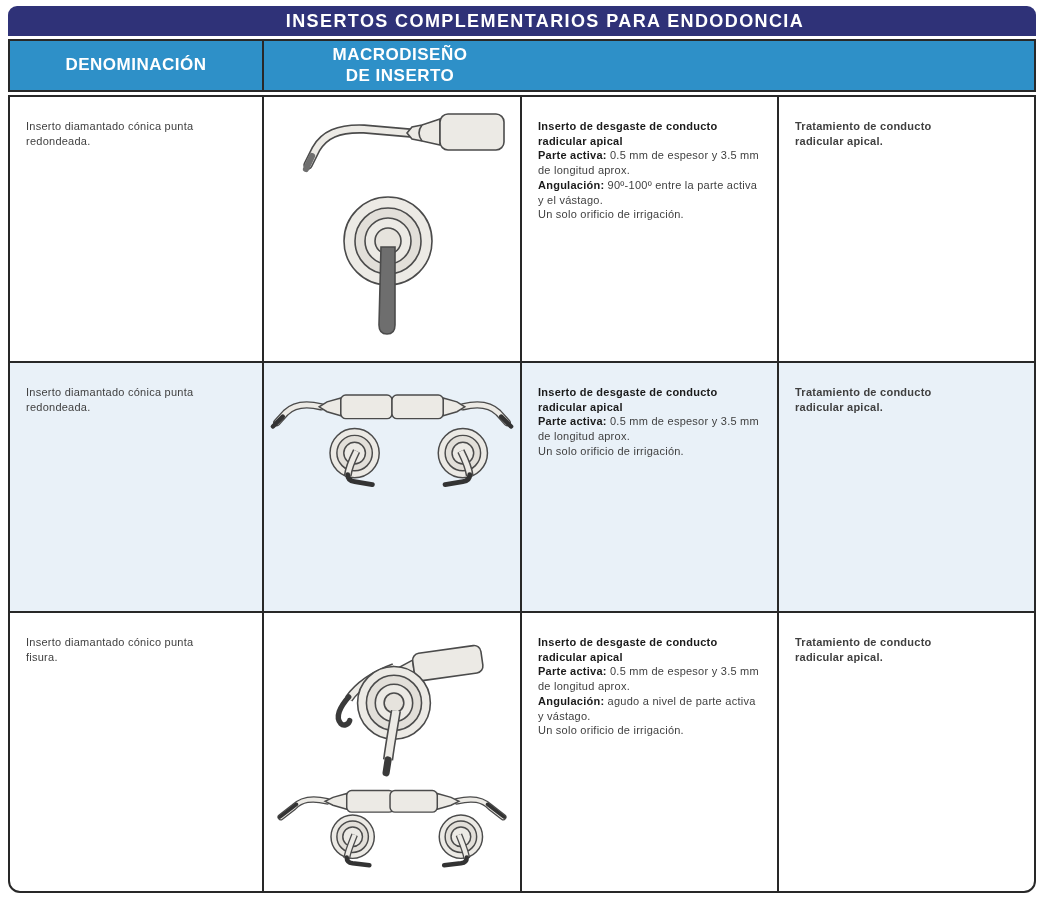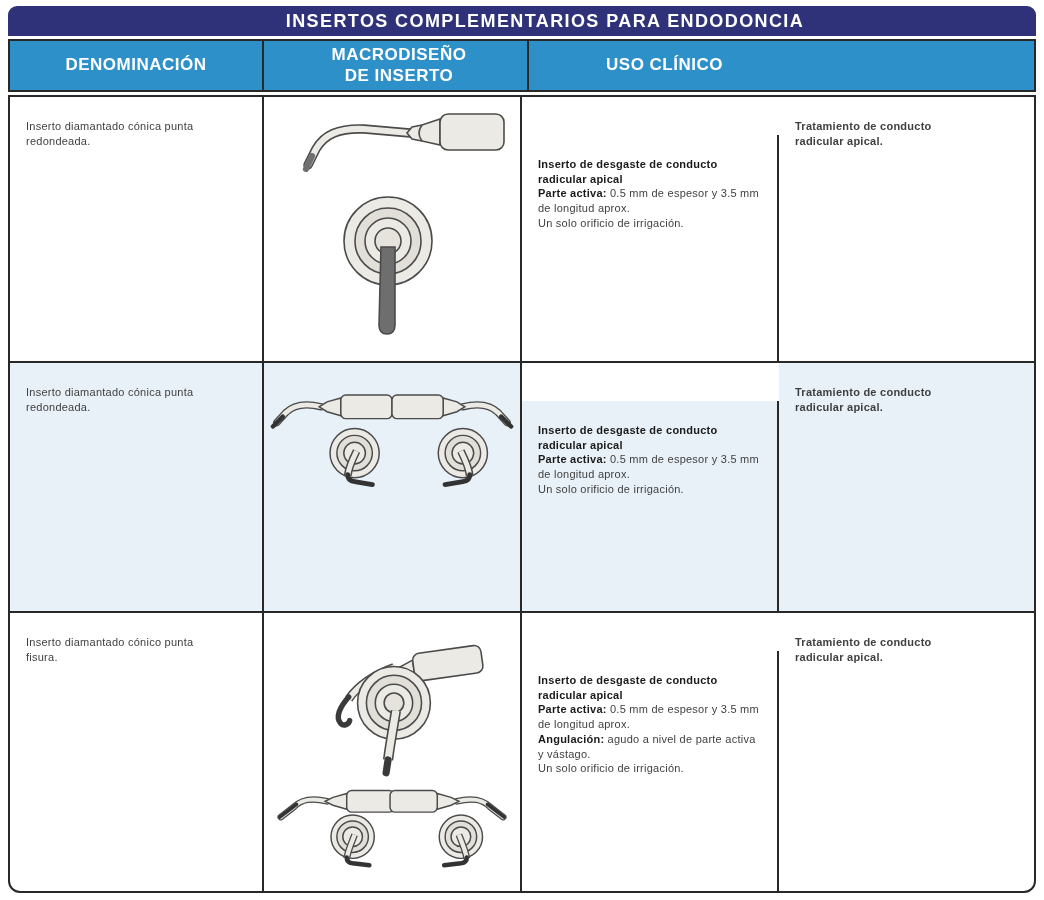--- a/index.html
+++ b/index.html
@@ -44,40 +44,39 @@
     padding:22px 16px;overflow:hidden;
   }
   .cell.last-col{border-right:none;}
   .cell.last-row{border-bottom:none;}
   .cell.alt{background:var(--row-alt-bg,#E9F1F8);}
   .cell.img{padding:6px 4px;display:flex;justify-content:center;align-items:flex-start;}
 
   .cell p{margin:0;font-size:11px;line-height:1.34;letter-spacing:.25px;color:var(--body-text,#3F3F3F);}
   .denom p{max-width:188px;}
   .uso p{max-width:178px;font-weight:bold;}
-  .carac{padding-right:18px;margin-top:38px;}
+  .carac{padding-right:18px;}
   .carac .ttl{font-weight:bold;color:var(--bold-text,#1A1A1A);}
   .carac b{font-weight:bold;color:var(--bold-text,#1A1A1A);}
 
   svg{display:block;}
 </style>
 </head>
 <body>
 
 <div class="sheet">
 
   <div class="title-bar">
     <span>INSERTOS COMPLEMENTARIOS PARA ENDODONCIA</span>
   </div>
 
   <div class="head-row">
     <div class="head-cell">DENOMINACIÓN</div>
     <div class="head-cell">MACRODISEÑO
 DE INSERTO</div>
-    <div class="head-cell">USO CLÍNICO</div>
   </div>
 
   <div class="body-grid">
 
     <div class="cell denom">
       <p>Inserto diamantado cónica punta redondeada.</p>
     </div>
 
     <div class="cell img">
       <svg width="244" height="240" viewBox="0 0 244 240">
@@ -97,20 +96,21 @@
           <circle cx="118" cy="138" r="23" fill="#ECEAE5"></circle>
           <circle cx="118" cy="138" r="13" fill="#E6E3DD"></circle>
           <path d="M111,144 L109,222 Q109,231 117,231 Q125,231 125,222 L125,144 Z" fill="#6E6E6E"></path>
         </g>
       </svg>
     </div>
 
     <div class="cell carac">
       <p class="ttl">Inserto de desgaste de conducto radicular apical</p>
       <p><b>Parte activa:</b><span> 0.5 mm de espesor y 3.5 mm de longitud aprox.</span></p>
+      <p><b>Angulación:</b><span> 90º-100º entre la parte activa y el vástago.</span></p>
       <p>Un solo orificio de irrigación.</p>
     </div>
 
     <div class="cell uso last-col">
       <p>Tratamiento de conducto radicular apical.</p>
     </div>
 
     <div class="cell denom alt">
       <p>Inserto diamantado cónica punta redondeada.</p>
     </div>

